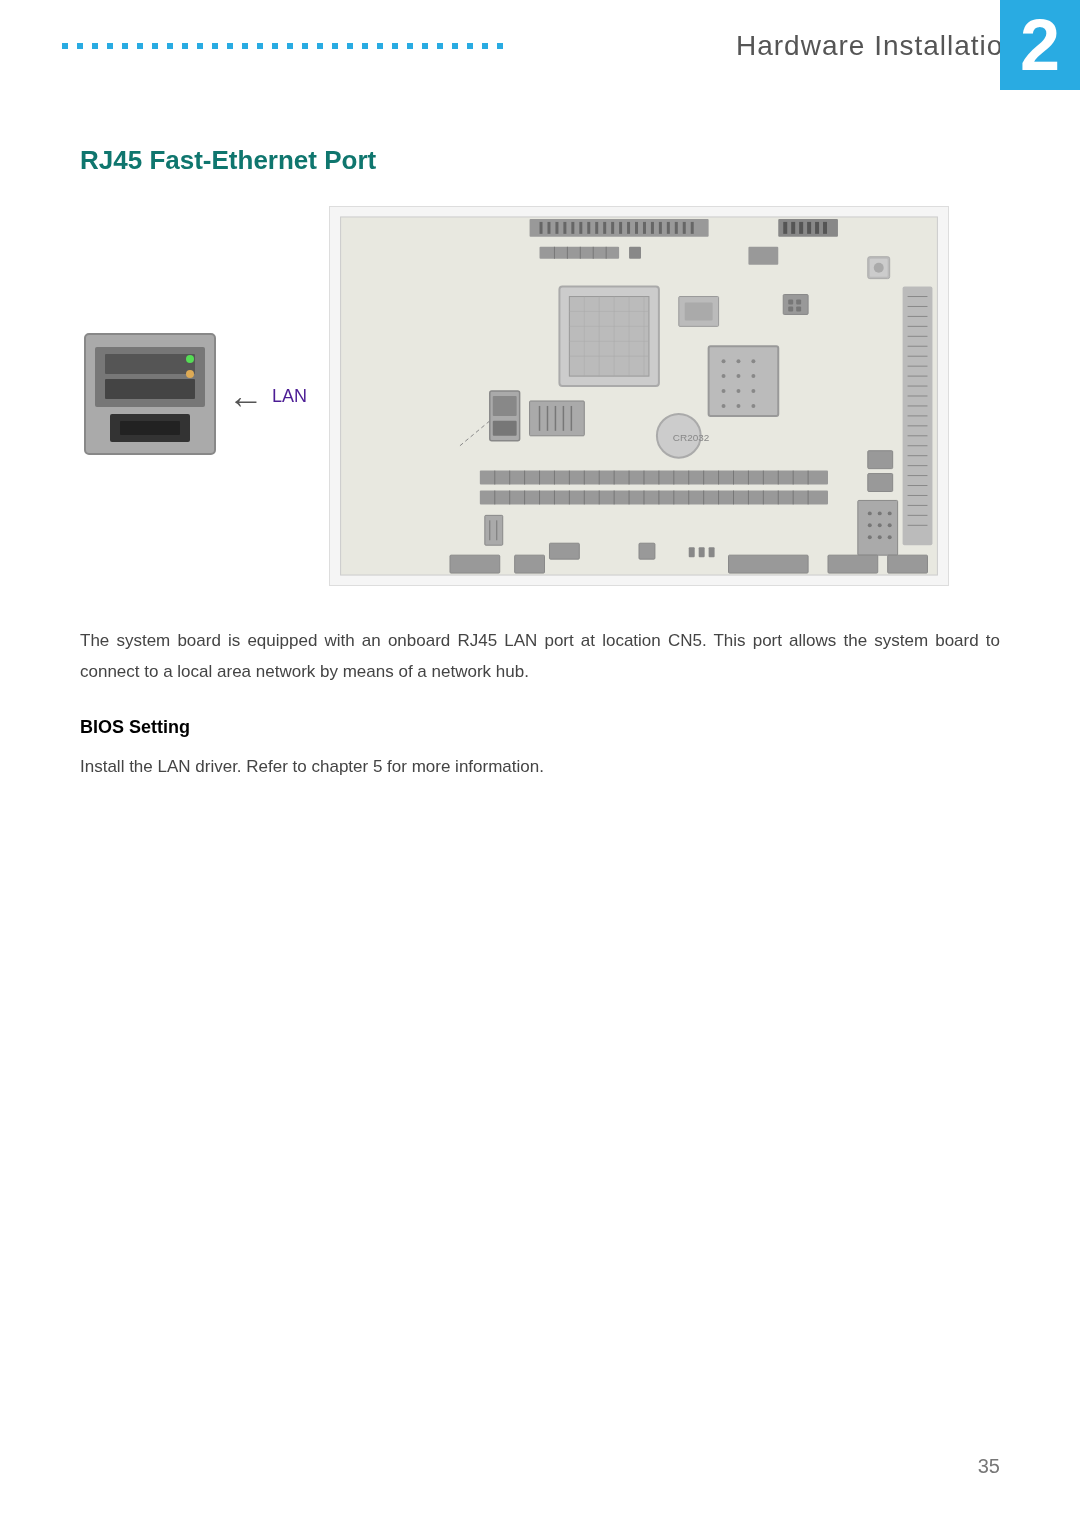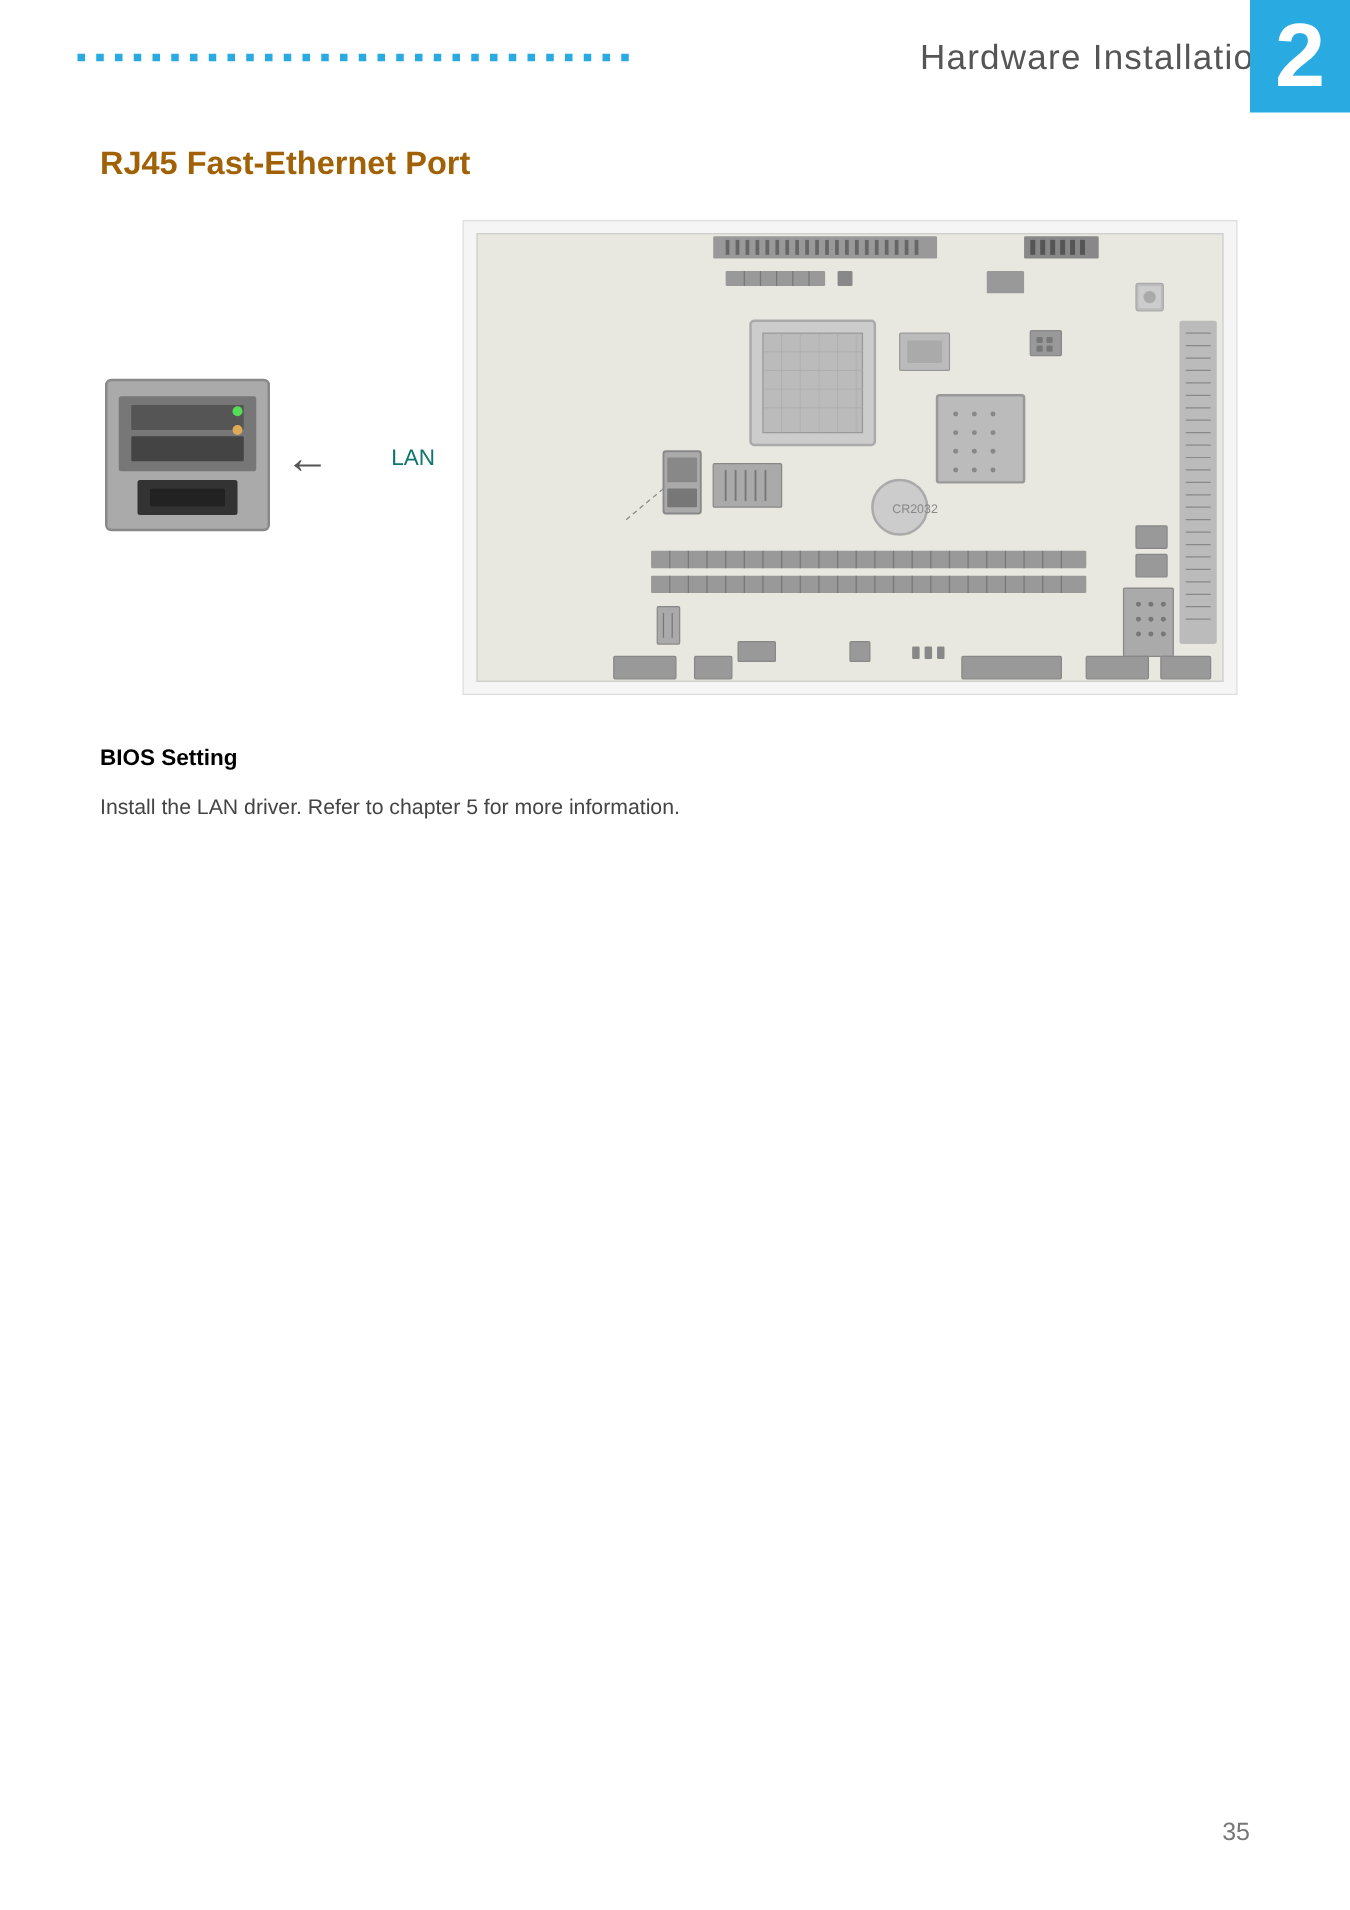--- a/index.html
+++ b/index.html
@@ -65,23 +65,23 @@
     }
 
     
     .page-content {
       padding: 20px 80px 60px 80px;
     }
 
     
     .section-title {
       font-size: 26px;
-      color: #a16207;
+      color: #0f766e;
       font-weight: bold;
-      margin-top: 13px;
+      margin-top: 43px;
       margin-bottom: 30px;
     }
 
     
     .diagram-container {
       display: flex;
       align-items: center;
       margin: 20px 0 40px 0;
       position: relative;
     }
@@ -191,21 +191,21 @@
           <rect x="30" y="85" width="80" height="28" rx="2" fill="#333"></rect>
           <rect x="40" y="92" width="60" height="14" rx="1" fill="#222"></rect>
 
           <circle cx="110" cy="30" r="4" fill="#5d5"></circle>
           <circle cx="110" cy="45" r="4" fill="#da5"></circle>
         </svg>
       </div>
 
       <div style="font-size:36px; color:#555; margin: 0 8px;">←</div>
 
-      <span style="font-size:18px; color:#0f766e; margin-right:12px;margin-left:41px;">LAN</span>
+      <span style="font-size:18px; color:#4c1d95; margin-right:12px;">LAN</span>
     </div>
 
     <svg class="motherboard-svg" viewBox="0 0 620 380" style="border:1px solid #ddd; background:#f5f5f5;">
 
       <rect x="10" y="10" width="600" height="360" fill="#e8e8e0" stroke="#ccc" stroke-width="1"></rect>
 
       <rect x="200" y="12" width="180" height="18" fill="#999" rx="1"></rect>
 
       <rect x="210" y="15" width="3" height="12" fill="#666"></rect>
       <rect x="218" y="15" width="3" height="12" fill="#666"></rect>
@@ -408,20 +408,21 @@
 
       <rect x="540" y="50" width="22" height="22" fill="#bbb" stroke="#aaa" stroke-width="1" rx="2"></rect>
       <rect x="542" y="52" width="18" height="18" fill="#ccc" rx="1"></rect>
       <circle cx="551" cy="61" r="5" fill="#aaa"></circle>
 
       <rect x="540" y="245" width="25" height="18" fill="#999" stroke="#888" stroke-width="1" rx="1"></rect>
       <rect x="540" y="268" width="25" height="18" fill="#999" stroke="#888" stroke-width="1" rx="1"></rect>
     </svg>
   </div>
 
+  <p class="body-text">The system board is equipped with an onboard RJ45 LAN port at location CN5. This port allows the system board to connect to a local area network by means of a network hub.</p>
 
   <h3 class="subsection-title">BIOS Setting</h3>
 
   <p class="body-text">Install the LAN driver. Refer to chapter 5 for more information.</p>
 
 </div>
 
 <div class="page-number">35</div>
 
 </body></html>

